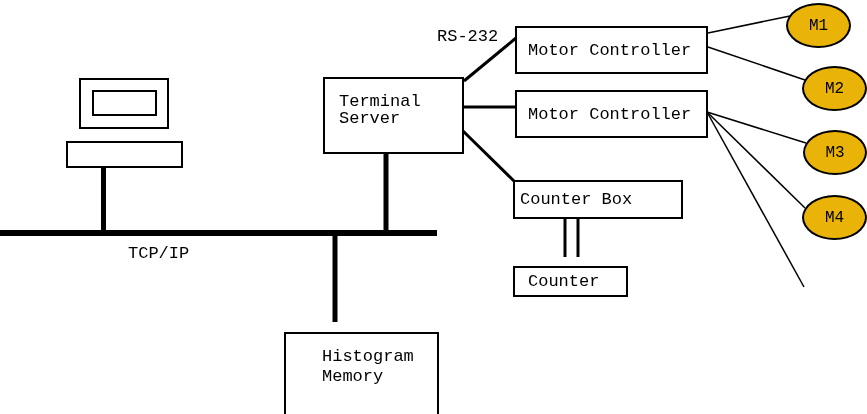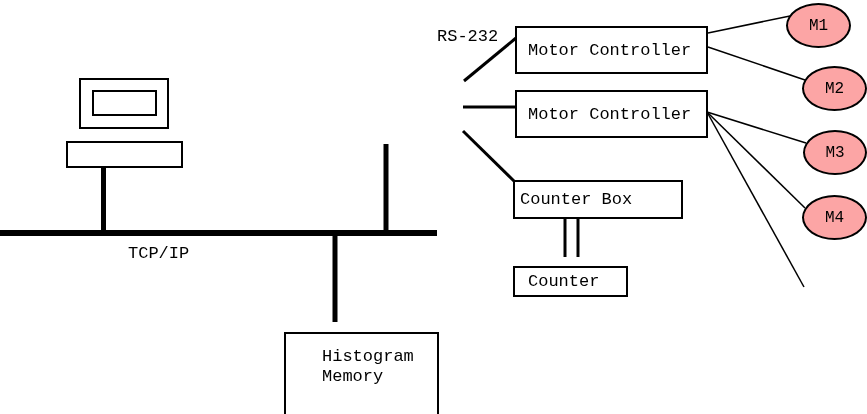--- a/index.html
+++ b/index.html
@@ -42,21 +42,21 @@
   .cnt       { left: 513px; top: 256px; width: 115px; height: 31px;
                display: flex; align-items: center; padding-left: 13px; }
   .hist      { left: 284px; top: 322px; width: 155px; height: 91px;
                padding: 13px 0 0 36px; white-space: pre-line; line-height: 20px; }
   
   .motor {
     position: absolute;
     box-sizing: border-box;
     border: 2px solid #000000;
     border-radius: 50%;
-    background: #fca5a5;
+    background: #eab308;
     display: flex; align-items: center; justify-content: center;
     font-size: 16px;
   }
   .m1 { left: 786px; top: 3px;   width: 65px; height: 45px; }
   .m2 { left: 802px; top: 66px;  width: 65px; height: 45px; }
   .m3 { left: 803px; top: 130px; width: 64px; height: 45px; }
   .m4 { left: 802px; top: 195px; width: 65px; height: 45px; }
   .m5 { left: 802px; top: 274px; width: 65px; height: 45px; }
   
   .lbl { position: absolute; font-size: 17px; line-height: 20px; white-space: nowrap; }
@@ -92,20 +92,22 @@
   </svg>
 
   <div class="box monitor">
     <div class="screen"></div>
   </div>
   <div class="box keyboard"></div>
 
   <div class="lbl lbl-bus">TCP/IP</div>
   <div class="lbl lbl-rs232">RS-232</div>
 
+  <div class="box ts">Terminal
+Server</div>
   <div class="box mc1">Motor Controller</div>
   <div class="box mc2">Motor Controller</div>
   <div class="box cbox">Counter Box</div>
   <div class="box cnt">Counter</div>
   <div class="box hist">Histogram
 Memory</div>
 
   <div class="motor m1">M1</div>
   <div class="motor m2">M2</div>
   <div class="motor m3">M3</div>

